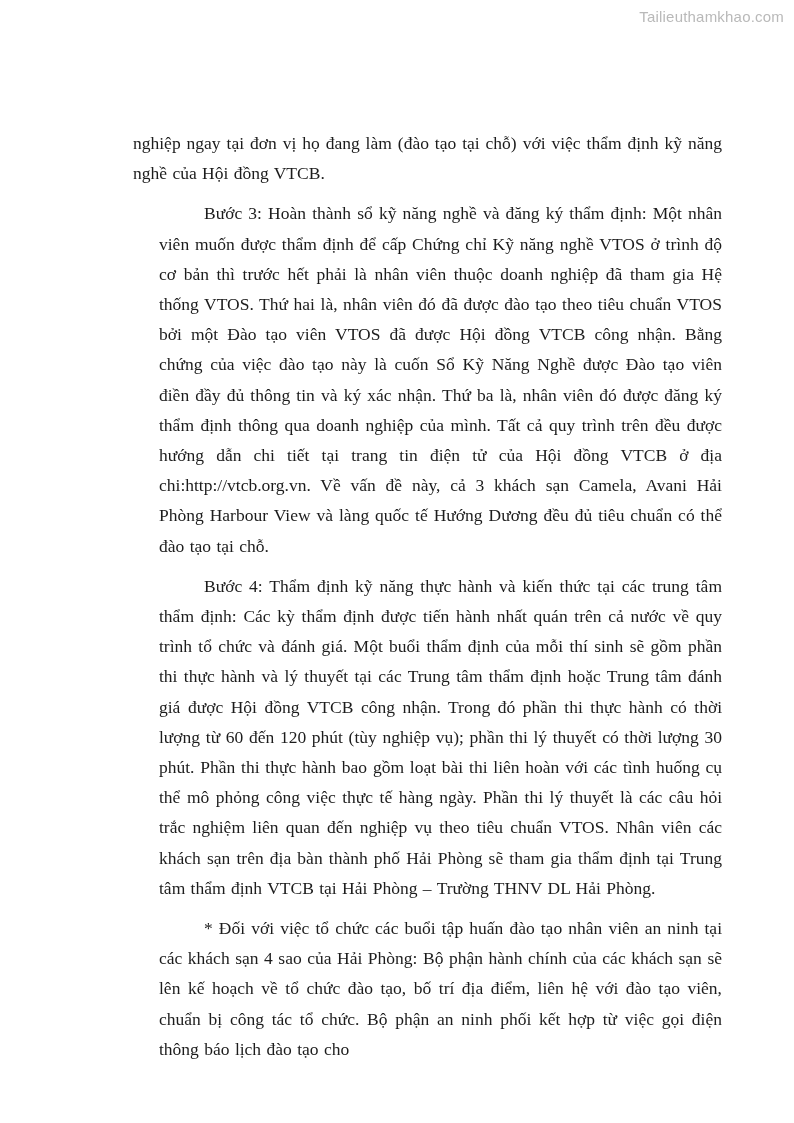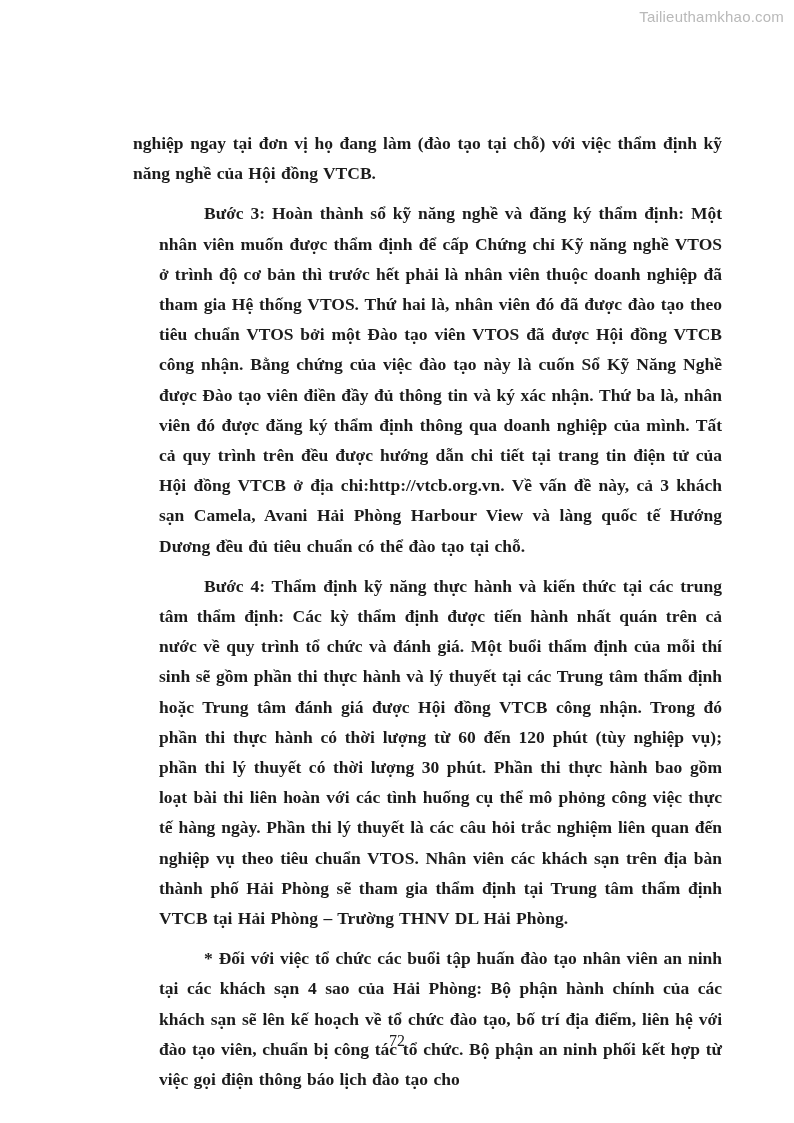--- a/index.html
+++ b/index.html
@@ -31,21 +31,20 @@
     top: 128px;
     left: 133px;
     width: 589px;
   }
   .content p {
     margin: 0 0 10px 0;
     font-size: 17.5px;
     line-height: 30.2px;
     text-align: justify;
     word-spacing: 1px;
-    font-weight: bold;
   }
   .content p.indent {
     text-indent: 45px;
     margin-left: 26px;
   }
   .page-number {
     position: absolute;
     left: 0;
     right: 0;
     top: 1032px;
@@ -61,15 +60,14 @@
 
   <div class="watermark">Tailieuthamkhao.com</div>
 
   <div class="content">
     <p>nghiệp ngay tại đơn vị họ đang làm (đào tạo tại chỗ) với việc thẩm định kỹ năng nghề của Hội đồng VTCB.</p>
     <p class="indent">Bước 3: Hoàn thành sổ kỹ năng nghề và đăng ký thẩm định: Một nhân viên muốn được thẩm định để cấp Chứng chỉ Kỹ năng nghề VTOS ở trình độ cơ bản thì trước hết phải là nhân viên thuộc doanh nghiệp đã tham gia Hệ thống VTOS. Thứ hai là, nhân viên đó đã được đào tạo theo tiêu chuẩn VTOS bởi một Đào tạo viên VTOS đã được Hội đồng VTCB công nhận. Bằng chứng của việc đào tạo này là cuốn Sổ Kỹ Năng Nghề được Đào tạo viên điền đầy đủ thông tin và ký xác nhận. Thứ ba là, nhân viên đó được đăng ký thẩm định thông qua doanh nghiệp của mình. Tất cả quy trình trên đều được hướng dẫn chi tiết tại trang tin điện tử của Hội đồng VTCB ở địa chi:http://vtcb.org.vn. Về vấn đề này, cả 3 khách sạn Camela, Avani Hải Phòng Harbour View và làng quốc tế Hướng Dương đều đủ tiêu chuẩn có thể đào tạo tại chỗ.</p>
     <p class="indent">Bước 4: Thẩm định kỹ năng thực hành và kiến thức tại các trung tâm thẩm định: Các kỳ thẩm định được tiến hành nhất quán trên cả nước về quy trình tổ chức và đánh giá. Một buổi thẩm định của mỗi thí sinh sẽ gồm phần thi thực hành và lý thuyết tại các Trung tâm thẩm định hoặc Trung tâm đánh giá được Hội đồng VTCB công nhận. Trong đó phần thi thực hành có thời lượng từ 60 đến 120 phút (tùy nghiệp vụ); phần thi lý thuyết có thời lượng 30 phút. Phần thi thực hành bao gồm loạt bài thi liên hoàn với các tình huống cụ thể mô phỏng công việc thực tế hàng ngày. Phần thi lý thuyết là các câu hỏi trắc nghiệm liên quan đến nghiệp vụ theo tiêu chuẩn VTOS. Nhân viên các khách sạn trên địa bàn thành phố Hải Phòng sẽ tham gia thẩm định tại Trung tâm thẩm định VTCB tại Hải Phòng – Trường THNV DL Hải Phòng.</p>
     <p class="indent">* Đối với việc tổ chức các buổi tập huấn đào tạo nhân viên an ninh tại các khách sạn 4 sao của Hải Phòng: Bộ phận hành chính của các khách sạn sẽ lên kế hoạch về tổ chức đào tạo, bố trí địa điểm, liên hệ với đào tạo viên, chuẩn bị công tác tổ chức. Bộ phận an ninh phối kết hợp từ việc gọi điện thông báo lịch đào tạo cho</p>
   </div>
 
-  <div class="page-number">72</div>
 
 </div>
 
 </body></html>

